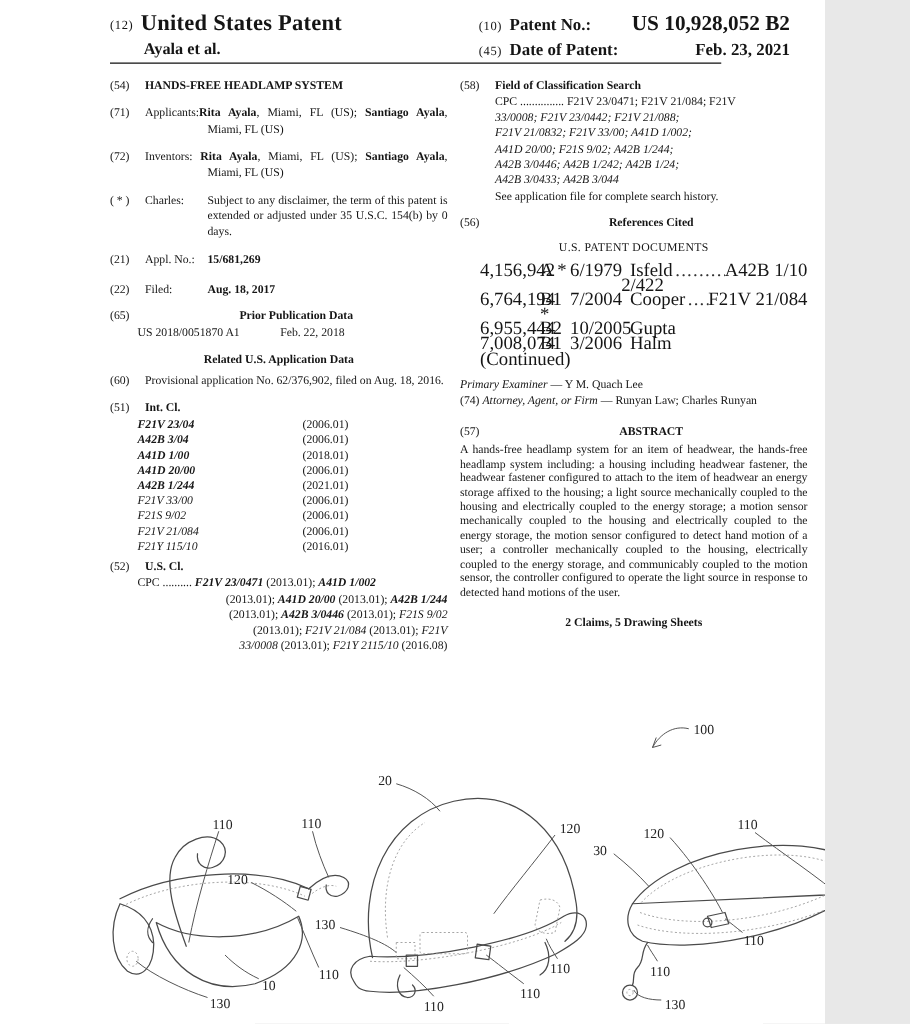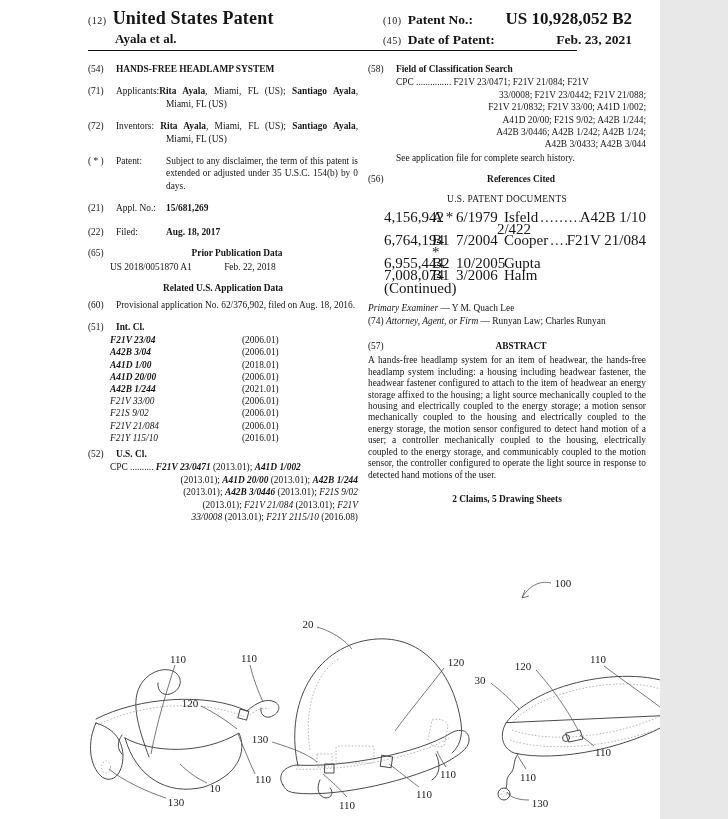--- a/index.html
+++ b/index.html
@@ -37,21 +37,21 @@
   .kv-lbl{width:50px;flex:0 0 50px;}
   .center{text-align:center;}
   .pub-line{margin-left:22px;margin-top:2px;}
   .pub-line .date{margin-left:30px;}
   .intcl{margin-left:22px;}
   .intcl-row{display:flex;line-height:12.2px;}
   .intcl-row .icode{width:132px;flex:0 0 132px;}
   .cpcblk{margin-left:22px;margin-top:1px;}
   .cpcblk .r{text-align:right;}
   .cpcblk-r{margin-left:28px;margin-top:1px;}
-  .cpcblk-r .r{text-align:right;}
+  .cpcblk-r .r{text-align:left;font-style:italic;}
   .note{margin-left:28px;margin-top:1px;}
   .subtitle{text-align:center;margin:7px 0 7px 0;letter-spacing:.3px;}
   .refs{margin-left:16px;font-size:15px;line-height:11.6px;}
   .ref-row{display:flex;}
   .rnum{width:48px;flex:0 0 48px;}
   .rkind{width:24px;flex:0 0 24px;}
   .rdate{width:40px;flex:0 0 40px;text-align:right;margin-right:8px;}
   .rname{margin-right:2px;}
   .rdots{flex:1;overflow:hidden;white-space:nowrap;letter-spacing:1px;color:#333;}
   .rcls{text-align:right;}
@@ -106,21 +106,21 @@
     </div>
 
     <div class="sec row">
       <span class="scode">(72)</span>
       <p class="scontent hang" style="margin:0"><span>Inventors: </span><span class="b">Rita Ayala</span><span>, Miami, FL (US); </span><span class="b">Santiago Ayala</span><span>, Miami, FL (US)</span></p>
     </div>
 
     <div class="sec row">
       <span class="scode">( * )</span>
       <span class="notice-inner">
-        <span class="notice-lbl">Patent:</span>
+        <span class="notice-lbl">Charles:</span>
         <span class="notice-txt">Subject to any disclaimer, the term of this patent is extended or adjusted under 35 U.S.C. 154(b) by 0 days.</span>
       </span>
     </div>
 
     <div class="sec row" style="margin-bottom:11px">
       <span class="scode">(21)</span>
       <span class="kv-lbl">Appl. No.:</span>
       <span class="b">15/681,269</span>
     </div>
 

